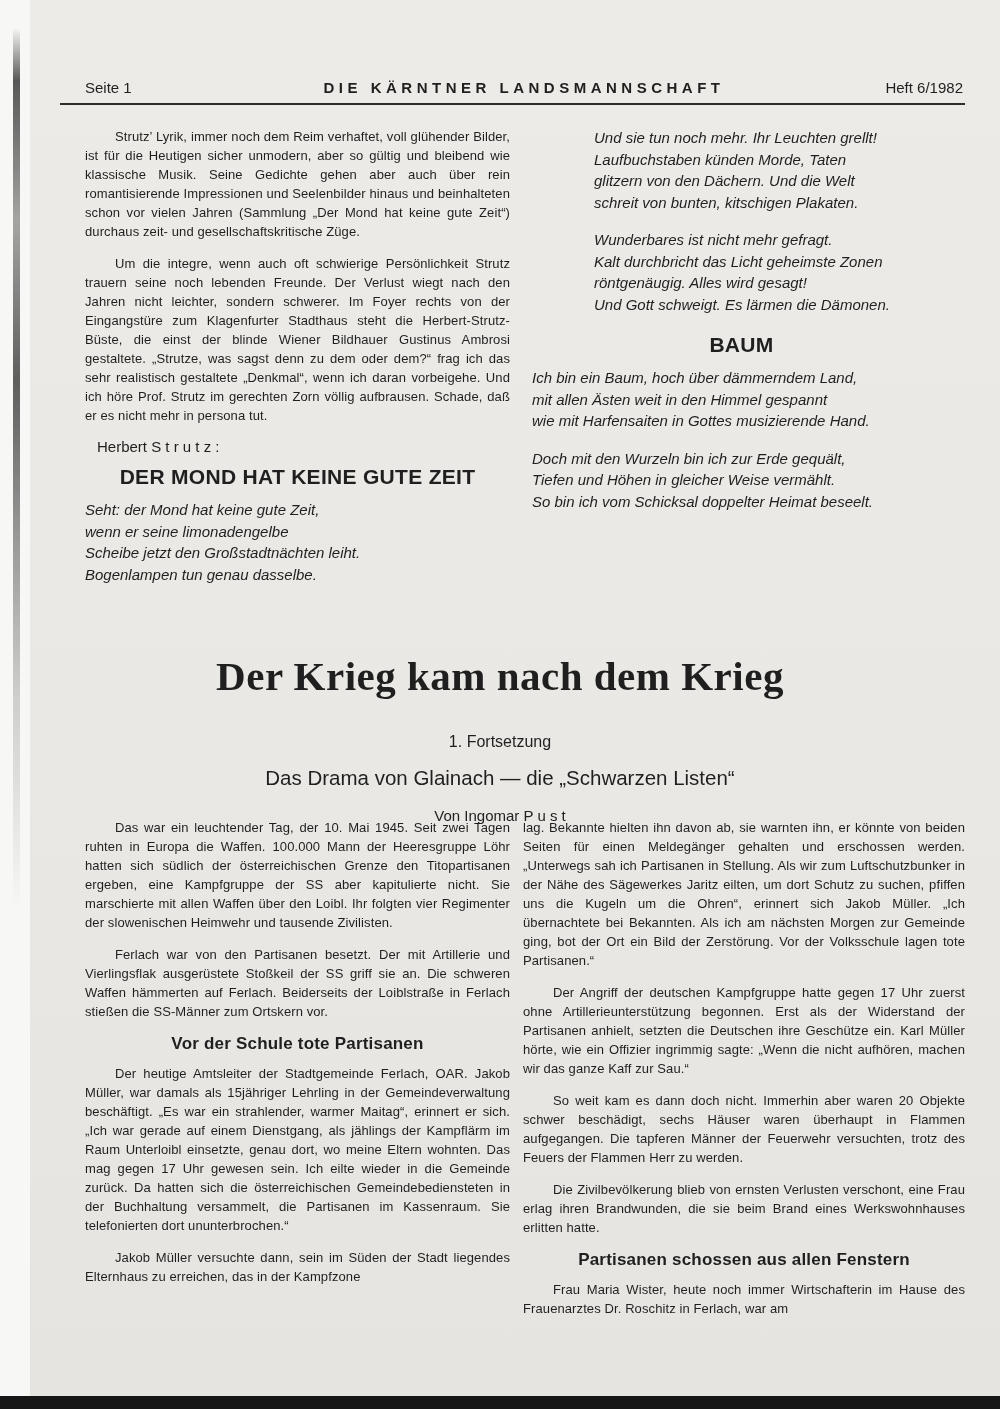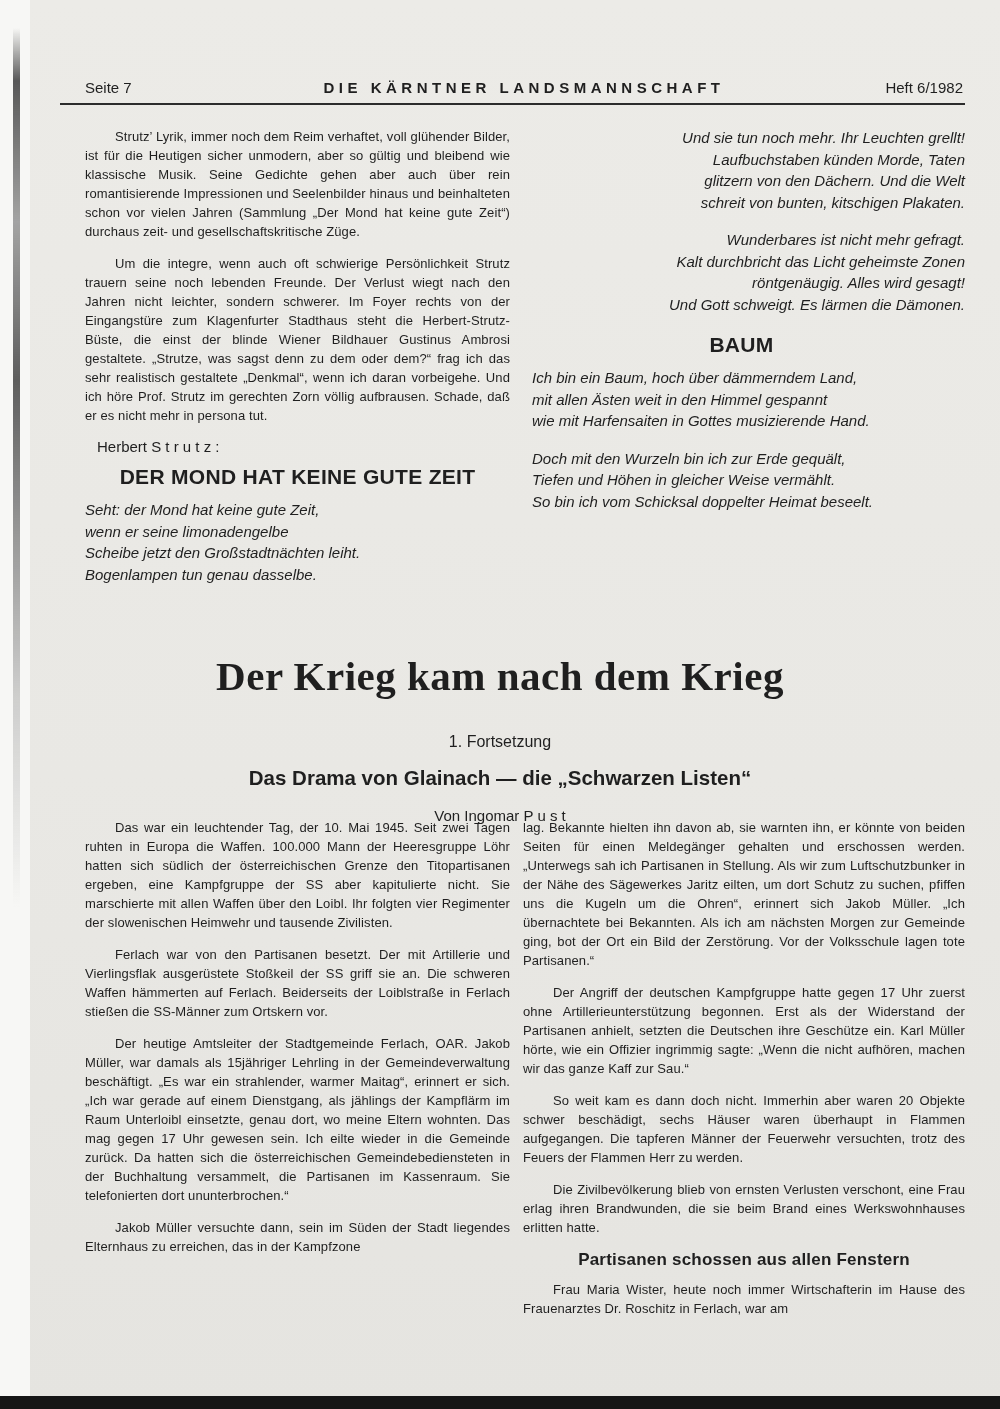--- a/index.html
+++ b/index.html
@@ -36,53 +36,53 @@
   p.body{
     font-size:13px;line-height:19px;text-align:justify;
     text-indent:30px;margin:0 0 13px 0;letter-spacing:.1px;
   }
   p.noindent{text-indent:0;}
   .poem{
     font-size:15px;line-height:21.5px;font-style:italic;
     white-space:pre-line;margin:0 0 16px 0;
   }
   .rcol .poem{margin-left:14px;}
-  .poem.stanza-indent{padding-left:62px;text-align:right;}
+  .poem.stanza-indent{padding-left:62px;}
   .poem-author{font-size:15px;margin:4px 0 10px 12px;}
   .poem-heading{
     font-size:21px;font-weight:bold;text-align:center;
     margin:10px 0 10px 0;letter-spacing:.3px;
   }
   .baum-heading{margin-top:18px;}
 
   .article-head{position:absolute;top:652px;left:0;width:1000px;text-align:center;}
   .article-title{
     font-family:"Liberation Serif", serif;font-weight:bold;
     font-size:41px;margin:0 0 33px 0;letter-spacing:.5px;
   }
   .article-continuation{font-size:16px;margin:0 0 15px 0;}
-  .article-subtitle{font-size:20.5px;font-weight:bold;margin:0 0 17px 0;}
+  .article-subtitle{font-size:20.5px;font-weight:normal;margin:0 0 17px 0;}
   .article-byline{font-size:15px;margin:0;}
 
   .section-heading{
     font-size:17px;font-weight:bold;text-align:center;
     margin:4px 0 10px 0;letter-spacing:.2px;
   }
   .bottom-bar{position:absolute;left:0;top:1396px;width:1000px;height:13px;background:#161616;}
 </style>
 </head>
 <body>
 
 <div class="page">
 
   <div class="edge-strip"></div>
   <div class="scan-streak"></div>
 
   <div class="header-row">
-    <span class="header-left">Seite 7</span>
+    <span class="header-left">Seite 1</span>
     <span class="header-center">DIE KÄRNTNER LANDSMANNSCHAFT</span>
     <span class="header-right">Heft 6/1982</span>
   </div>
   <div class="header-rule"></div>
 
   <section class="top-cols">
     <div class="lcol">
       <p class="body">Strutz’ Lyrik, immer noch dem Reim verhaftet, voll glühender Bilder, ist für die Heutigen sicher unmodern, aber so gültig und bleibend wie klassische Musik. Seine Gedichte gehen aber auch über rein romantisierende Impressionen und Seelenbilder hinaus und beinhalteten schon vor vielen Jahren (Sammlung „Der Mond hat keine gute Zeit“) durchaus zeit- und gesellschaftskritische Züge.</p>
       <p class="body">Um die integre, wenn auch oft schwierige Persönlichkeit Strutz trauern seine noch lebenden Freunde. Der Verlust wiegt nach den Jahren nicht leichter, sondern schwerer. Im Foyer rechts von der Eingangstüre zum Klagenfurter Stadthaus steht die Herbert-Strutz-Büste, die einst der blinde Wiener Bildhauer Gustinus Ambrosi gestaltete. „Strutze, was sagst denn zu dem oder dem?“ frag ich das sehr realistisch gestaltete „Denkmal“, wenn ich daran vorbeigehe. Und ich höre Prof. Strutz im gerechten Zorn völlig aufbrausen. Schade, daß er es nicht mehr in persona tut.</p>
       <p class="poem-author">Herbert  S t r u t z :</p>
@@ -115,20 +115,21 @@
     <h1 class="article-title">Der Krieg kam nach dem Krieg</h1>
     <p class="article-continuation">1. Fortsetzung</p>
     <h2 class="article-subtitle">Das Drama von Glainach — die „Schwarzen Listen“</h2>
     <p class="article-byline">Von Ingomar  P u s t</p>
   </section>
 
   <section class="article-cols">
     <div class="lcol">
       <p class="body">Das war ein leuchtender Tag, der 10. Mai 1945. Seit zwei Tagen ruhten in Europa die Waffen. 100.000 Mann der Heeresgruppe Löhr hatten sich südlich der österreichischen Grenze den Titopartisanen ergeben, eine Kampfgruppe der SS aber kapitulierte nicht. Sie marschierte mit allen Waffen über den Loibl. Ihr folgten vier Regimenter der slowenischen Heimwehr und tausende Zivilisten.</p>
       <p class="body">Ferlach war von den Partisanen besetzt. Der mit Artillerie und Vierlingsflak ausgerüstete Stoßkeil der SS griff sie an. Die schweren Waffen hämmerten auf Ferlach. Beiderseits der Loiblstraße in Ferlach stießen die SS-Männer zum Ortskern vor.</p>
+      <h3 class="section-heading">Vor der Schule tote Partisanen</h3>
       <p class="body">Der heutige Amtsleiter der Stadtgemeinde Ferlach, OAR. Jakob Müller, war damals als 15jähriger Lehrling in der Gemeindeverwaltung beschäftigt. „Es war ein strahlender, warmer Maitag“, erinnert er sich. „Ich war gerade auf einem Dienstgang, als jählings der Kampflärm im Raum Unterloibl einsetzte, genau dort, wo meine Eltern wohnten. Das mag gegen 17 Uhr gewesen sein. Ich eilte wieder in die Gemeinde zurück. Da hatten sich die österreichischen Gemeindebediensteten in der Buchhaltung versammelt, die Partisanen im Kassenraum. Sie telefonierten dort ununterbrochen.“</p>
       <p class="body">Jakob Müller versuchte dann, sein im Süden der Stadt liegendes Elternhaus zu erreichen, das in der Kampfzone</p>
     </div>
     <div class="rcol">
       <p class="body noindent">lag. Bekannte hielten ihn davon ab, sie warnten ihn, er könnte von beiden Seiten für einen Meldegänger gehalten und erschossen werden. „Unterwegs sah ich Partisanen in Stellung. Als wir zum Luftschutzbunker in der Nähe des Sägewerkes Jaritz eilten, um dort Schutz zu suchen, pfiffen uns die Kugeln um die Ohren“, erinnert sich Jakob Müller. „Ich übernachtete bei Bekannten. Als ich am nächsten Morgen zur Gemeinde ging, bot der Ort ein Bild der Zerstörung. Vor der Volksschule lagen tote Partisanen.“</p>
       <p class="body">Der Angriff der deutschen Kampfgruppe hatte gegen 17 Uhr zuerst ohne Artillerieunterstützung begonnen. Erst als der Widerstand der Partisanen anhielt, setzten die Deutschen ihre Geschütze ein. Karl Müller hörte, wie ein Offizier ingrimmig sagte: „Wenn die nicht aufhören, machen wir das ganze Kaff zur Sau.“</p>
       <p class="body">So weit kam es dann doch nicht. Immerhin aber waren 20 Objekte schwer beschädigt, sechs Häuser waren überhaupt in Flammen aufgegangen. Die tapferen Männer der Feuerwehr versuchten, trotz des Feuers der Flammen Herr zu werden.</p>
       <p class="body">Die Zivilbevölkerung blieb von ernsten Verlusten verschont, eine Frau erlag ihren Brandwunden, die sie beim Brand eines Werkswohnhauses erlitten hatte.</p>
       <h3 class="section-heading">Partisanen schossen aus allen Fenstern</h3>
       <p class="body">Frau Maria Wister, heute noch immer Wirtschafterin im Hause des Frauenarztes Dr. Roschitz in Ferlach, war am</p>

